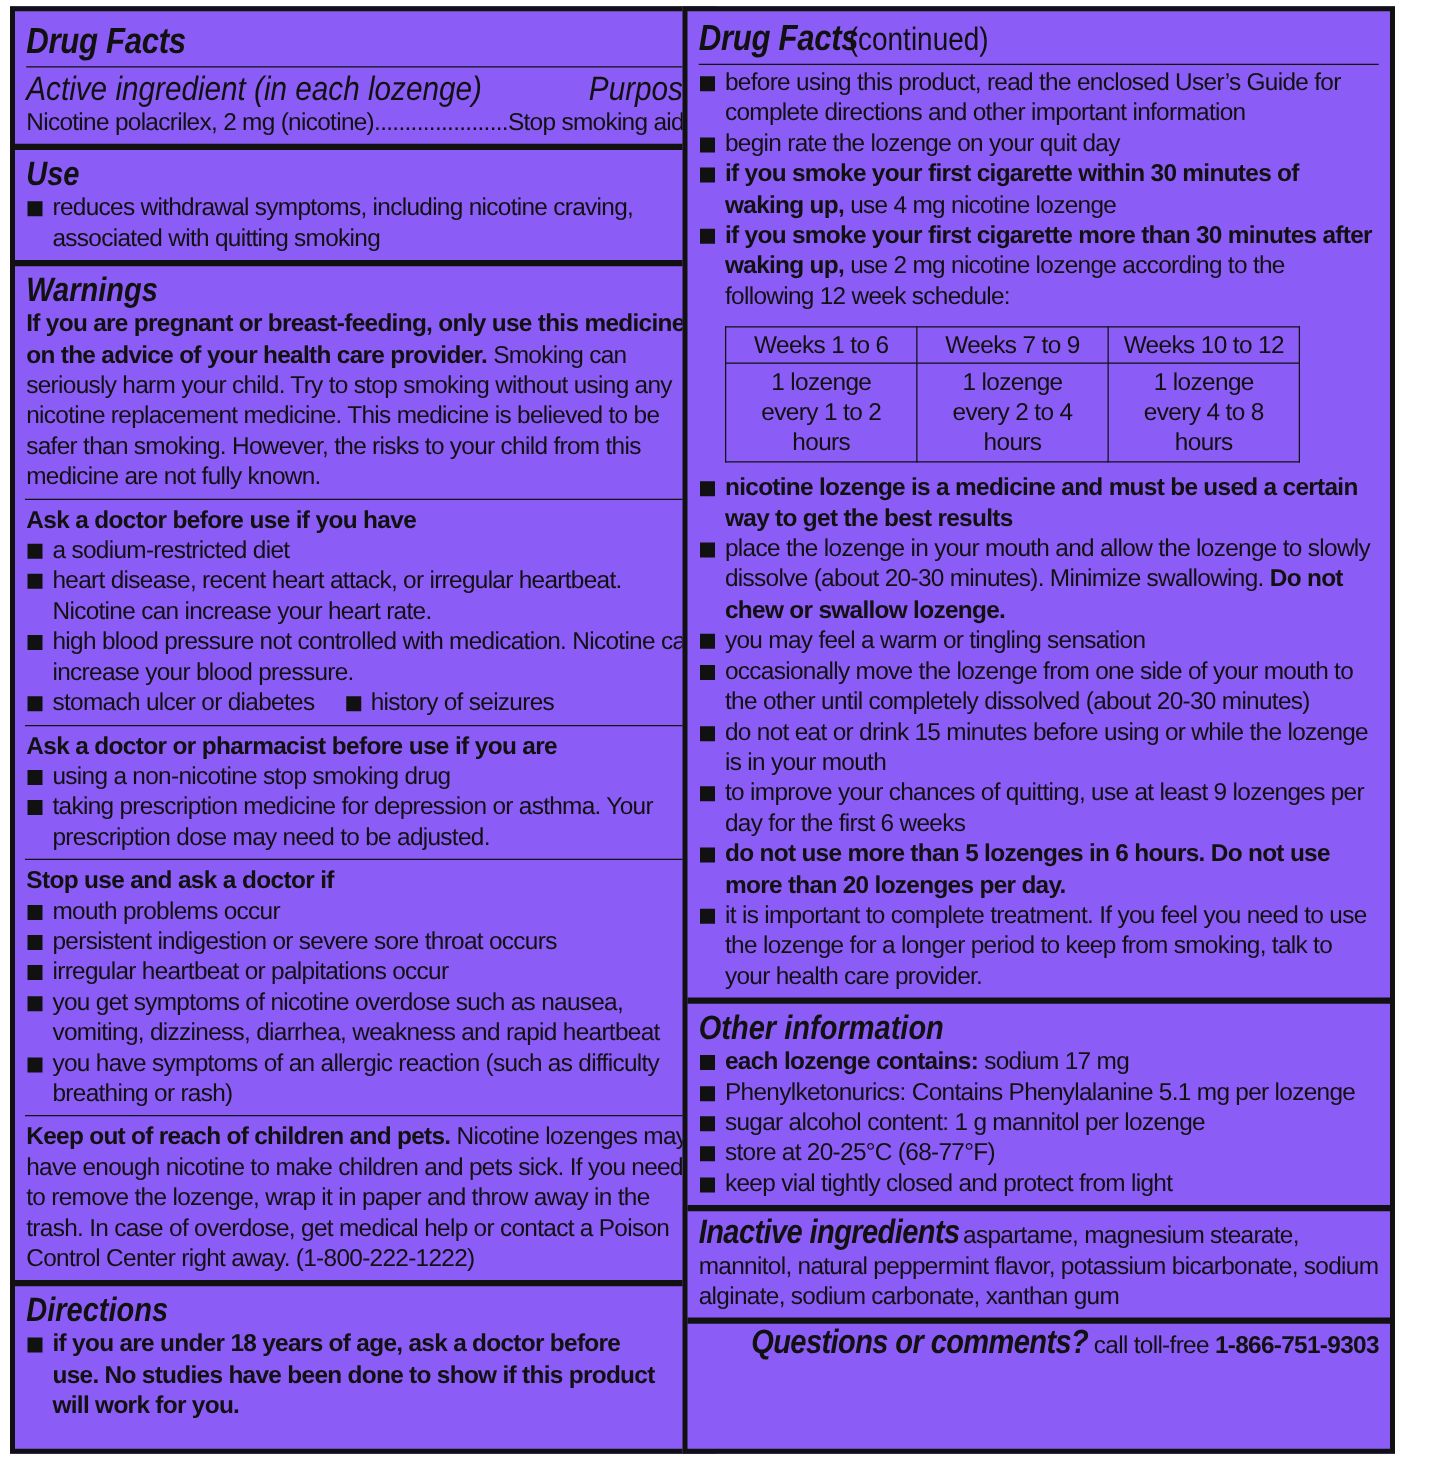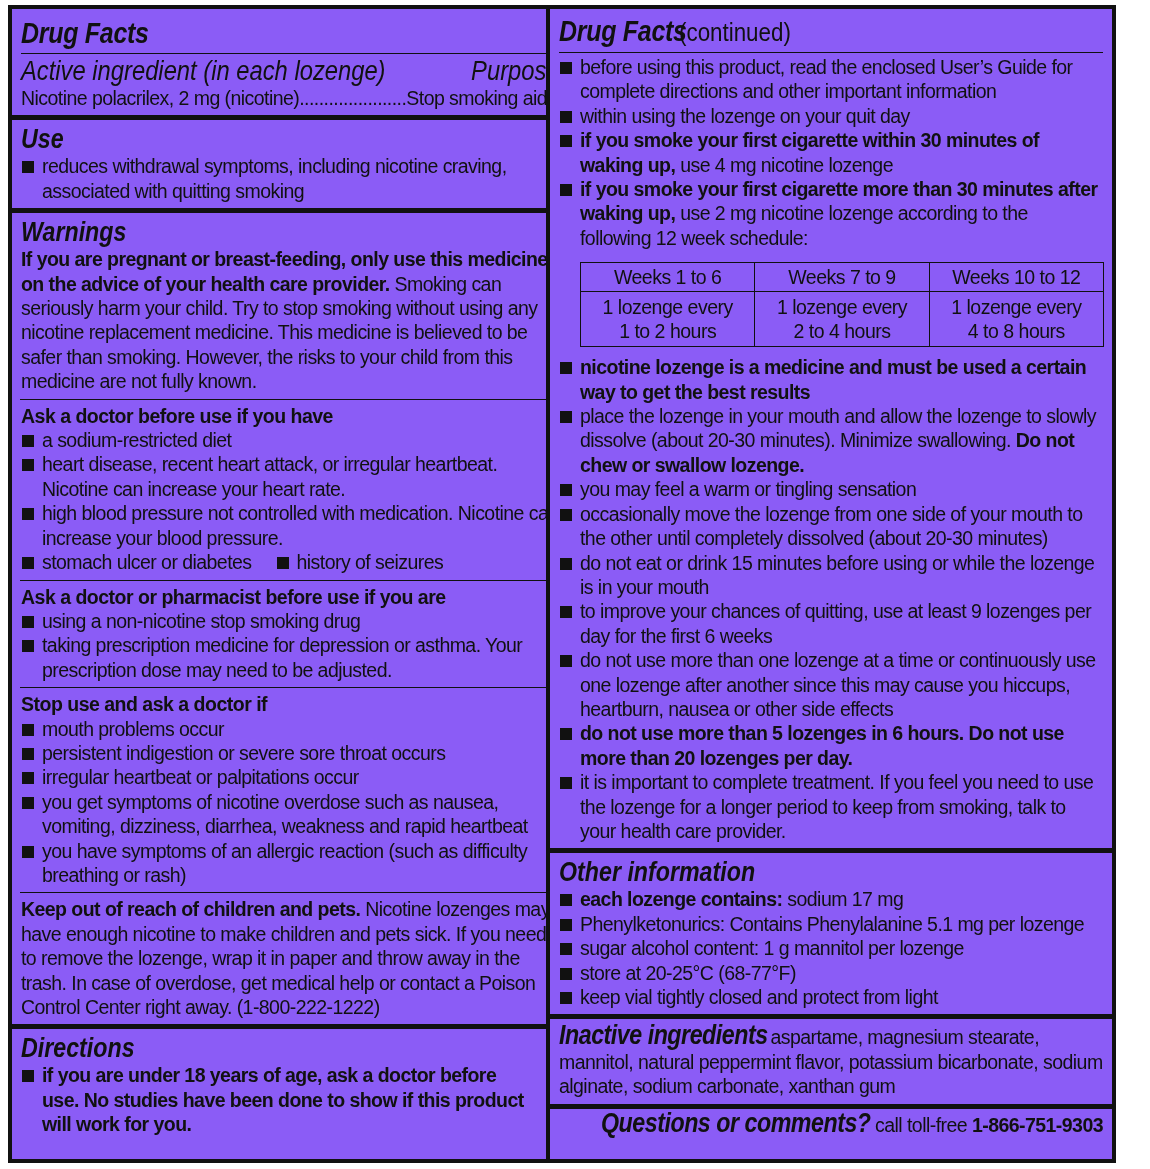--- a/index.html
+++ b/index.html
@@ -17,21 +17,21 @@
   .ai-head span { display: inline-block; transform: scaleX(0.88); }
   .ai-head .l { transform-origin: left; }
   .ai-head .r { transform-origin: right; }
   .txt { font-size: 19.5px; line-height: 24.4px; letter-spacing: -0.55px; }
   .sub { font-weight: bold; font-size: 19.5px; line-height: 24.4px; letter-spacing: -0.5px; }
   .bul { position: relative; padding-left: 21px; font-size: 19.5px; line-height: 24.4px; letter-spacing: -0.55px; }
   .bul::before { content: ""; position: absolute; left: 1px; top: 7px; width: 12px; height: 12px; background: #111; }
   .bul.inl { display: inline-block; }
   .b { font-weight: bold; }
   .divider { border-top: 1.5px solid #111; margin: 5px -1px 4px -1px; }
-  table.sched { border-collapse: collapse; width: 524px; margin: 12px 0 8px 21px; padding-left: 40px; }
+  table.sched { border-collapse: collapse; width: 460px; margin: 12px 0 8px 21px; padding-left: 40px; }
   table.sched td { border: 1.5px solid #111; text-align: center; font-size: 19.5px; line-height: 24px; letter-spacing: -0.5px; padding: 2px 2px; }
   .arrow { position: absolute; right: 4px; bottom: 6px; width: 0; height: 0; border-top: 10px solid transparent; border-bottom: 10px solid transparent; border-left: 16px solid #111; }
   .grow { flex: 1; }
   .inactive-title { font-weight: bold; font-style: italic; font-size: 27px; display: inline-block; transform: scaleX(0.86); transform-origin: left; margin-right: -36px; }
   .q-title { font-weight: bold; font-style: italic; font-size: 27px; display: inline-block; transform: scaleX(0.86); transform-origin: left; margin-right: -44px; }
 </style>
 </head>
 <body>
 
 <div class="panel left">
@@ -94,21 +94,21 @@
 
 <div class="panel right">
 
   <div class="sec" style="padding-top:6px;">
     <div style="white-space:nowrap;">
       <span class="h-main" style="display:inline-block;margin-right:-28px;">Drug Facts</span><span style="font-size:26px;display:inline-block;transform:scaleX(0.86);transform-origin:left;"> (continued)</span>
     </div>
     <div class="hr"></div>
 
     <div class="bul"><span class="b"></span><span>before using this product, read the enclosed User’s Guide for complete directions and other important information</span></div>
-    <div class="bul"><span class="b"></span><span>within using the lozenge on your quit day</span></div>
+    <div class="bul"><span class="b"></span><span>begin rate the lozenge on your quit day</span></div>
     <div class="bul"><span class="b">if you smoke your first cigarette within 30 minutes of waking up,</span><span> use 4 mg nicotine lozenge</span></div>
     <div class="bul"><span class="b">if you smoke your first cigarette more than 30 minutes after waking up,</span><span> use 2 mg nicotine lozenge according to the following 12 week schedule:</span></div>
 
     <table class="sched">
       <tbody>
           <tr>
         <td>Weeks 1 to 6</td>
         <td>Weeks 7 to 9</td>
         <td>Weeks 10 to 12</td>
       </tr>
@@ -119,21 +119,20 @@
       </tr>
     </tbody>
       </table>
 
     <div class="bul"><span class="b">nicotine lozenge is a medicine and must be used a certain way to get the best results</span><span></span><span class="b"></span></div>
     <div class="bul"><span class="b"></span><span>place the lozenge in your mouth and allow the lozenge to slowly dissolve (about 20-30 minutes). Minimize swallowing. </span><span class="b">Do not chew or swallow lozenge.</span></div>
     <div class="bul"><span class="b"></span><span>you may feel a warm or tingling sensation</span><span class="b"></span></div>
     <div class="bul"><span class="b"></span><span>occasionally move the lozenge from one side of your mouth to the other until completely dissolved (about 20-30 minutes)</span><span class="b"></span></div>
     <div class="bul"><span class="b"></span><span>do not eat or drink 15 minutes before using or while the lozenge is in your mouth</span><span class="b"></span></div>
     <div class="bul"><span class="b"></span><span>to improve your chances of quitting, use at least 9 lozenges per day for the first 6 weeks</span><span class="b"></span></div>
-    <div class="bul"><span class="b"></span><span>do not use more than one lozenge at a time or continuously use one lozenge after another since this may cause you hiccups, heartburn, nausea or other side effects</span><span class="b"></span></div>
     <div class="bul"><span class="b">do not use more than 5 lozenges in 6 hours. Do not use more than 20 lozenges per day.</span><span></span><span class="b"></span></div>
     <div class="bul"><span class="b"></span><span>it is important to complete treatment. If you feel you need to use the lozenge for a longer period to keep from smoking, talk to your health care provider.</span><span class="b"></span></div>
   </div>
 
   <div class="sec">
     <div class="h-sec">Other information</div>
     <div class="bul"><span class="b">each lozenge contains:</span><span> sodium 17 mg</span></div>
     <div class="bul"><span class="b"></span><span>Phenylketonurics: Contains Phenylalanine 5.1 mg per lozenge</span></div>
     <div class="bul"><span class="b"></span><span>sugar alcohol content: 1 g mannitol per lozenge</span></div>
     <div class="bul"><span class="b"></span><span>store at 20-25°C (68-77°F)</span></div>

